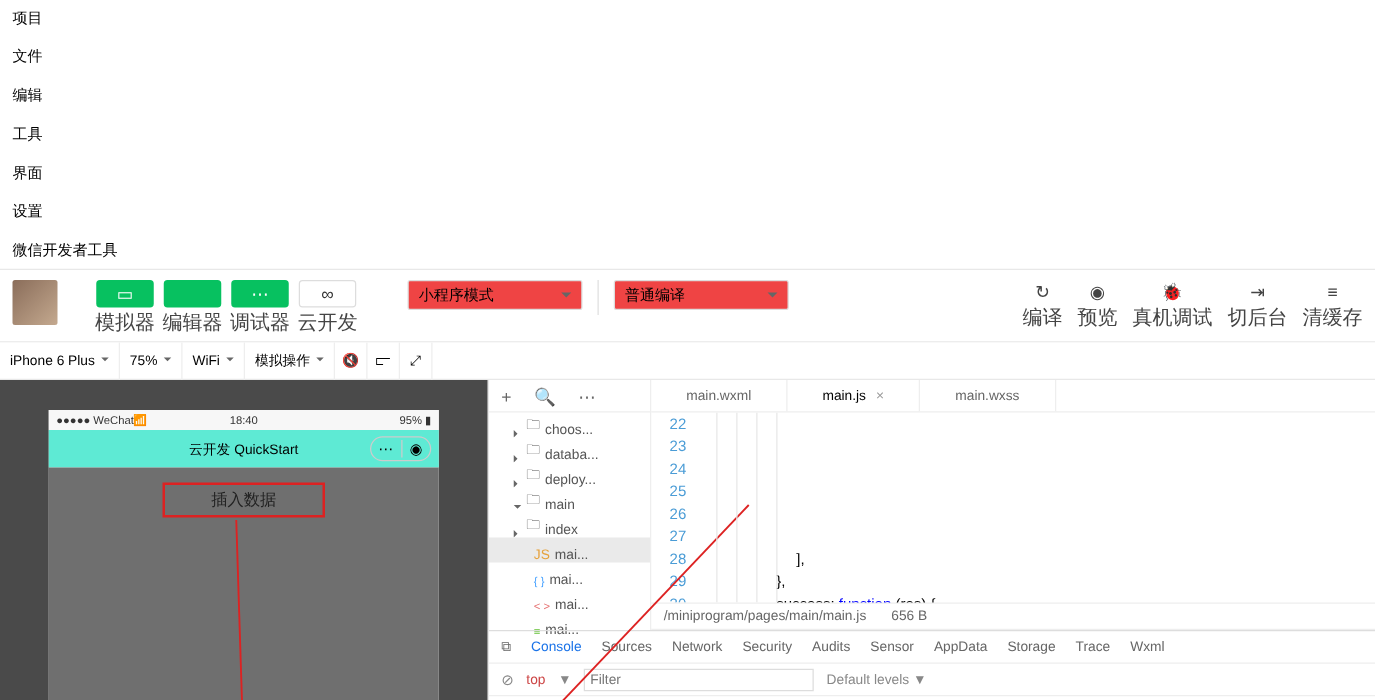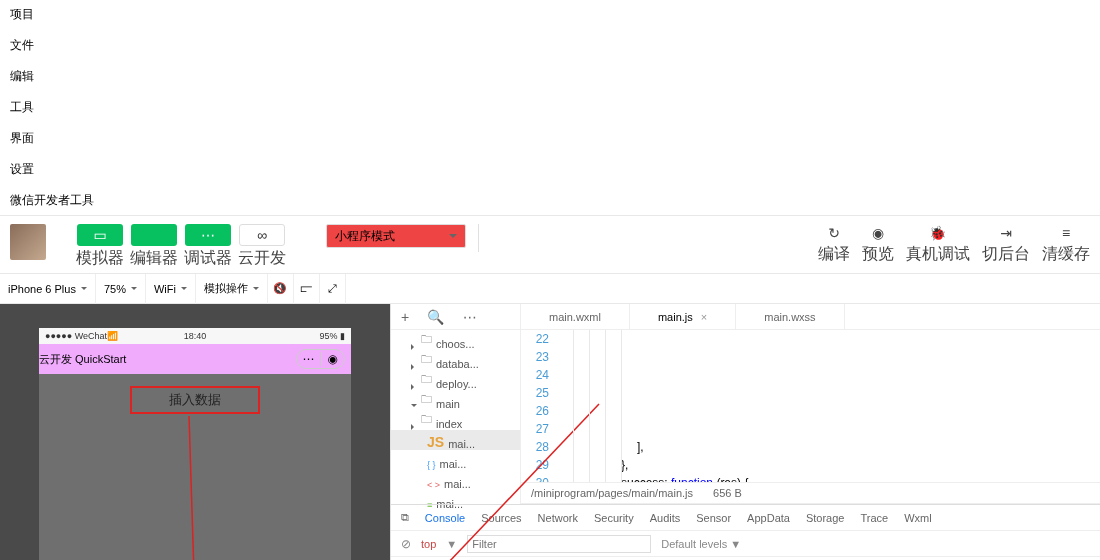--- a/index.html
+++ b/index.html
@@ -22,42 +22,42 @@
 .rb-icon { width: 24px; height: 18px; display: flex; align-items: center; justify-content: center; color: #444; font-size: 14px; }
 .secondbar { display: flex; align-items: center; height: 30px; background: #fff; border-bottom: 1px solid #e8e8e8; font-size: 11px; }
 .sb-item { padding: 0 8px; height: 30px; display: flex; align-items: center; border-right: 1px solid #eee; cursor: pointer; gap: 3px; }
 .sb-item .caret::after { content: ""; display: inline-block; border: 3px solid transparent; border-top-color: #666; margin-left: 2px; vertical-align: middle; }
 .sb-icon { width: 26px; justify-content: center; }
 .main { display: flex; height: calc(560px - 30px - 60px - 30px); }
 .simulator { width: 390px; background: #4a4a4a; display: flex; flex-direction: column; align-items: center; padding-top: 24px; position: relative; }
 .phone { width: 312px; background: #fff; }
 .statusbar { height: 16px; background: #f7f7f7; display: flex; align-items: center; padding: 0 6px; font-size: 9px; color: #333; }
 .statusbar .ctr { position: absolute; left: 50%; transform: translateX(-50%); }
-.navbar { height: 30px; background: #f0abfc; display: flex; align-items: center; justify-content: flex-start; font-size: 11px; position: relative; }
+.navbar { height: 30px; background: #5eead4; display: flex; align-items: center; justify-content: center; font-size: 11px; position: relative; }
 .navbar .capsule { position: absolute; right: 6px; display: flex; align-items: center; border: 1px solid #ccc; border-radius: 12px; height: 20px; }
 .navbar .capsule span { padding: 0 6px; font-size: 12px; }
 .phone-body { height: 380px; background: #6f6f6f; position: relative; }
 .insert-btn { position: absolute; top: 12px; left: 50%; transform: translateX(-50%); width: 130px; height: 28px; background: #6f6f6f; border: 2px solid #d22; display: flex; align-items: center; justify-content: center; color: #222; font-size: 13px; }
 .modal { position: absolute; top: 220px; left: 50%; transform: translateX(-50%); width: 230px; background: #fff; border-radius: 6px; text-align: center; }
 .modal-title { font-size: 14px; color: #222; }
 .modal-content { font-size: 12px; color: #999; margin: 8px 0 14px; }
 .modal-ok { border-top: 1px solid #eee; color: #07c160; padding: 10px 0; font-size: 13px; cursor: pointer; }
 .editor-area { flex: 1; display: flex; flex-direction: column; background: #fff; border-left: 1px solid #e0e0e0; }
 .editor-top { display: flex; height: 200px; }
 .file-tree { width: 130px; border-right: 1px solid #eee; font-size: 11px; }
 .ft-toolbar { height: 26px; display: flex; align-items: center; gap: 18px; padding: 0 10px; border-bottom: 1px solid #eee; color: #666; font-size: 14px; }
 .ft-item { display: flex; align-items: flex-end; height: 20px; padding-left: 20px; gap: 4px; cursor: pointer; color: #555; white-space: nowrap; overflow: hidden; }
 .ft-item.l1 { padding-left: 20px; }
 .ft-item.l2 { padding-left: 36px; }
 .ft-item.sel { background: #eaeaea; }
 .ft-caret { display: inline-block; border: 3px solid transparent; }
 .ft-caret.r { border-left-color: #666; }
 .ft-caret.d { border-top-color: #666; margin-top: 3px; }
 .ft-folder::before { content: "🗀"; font-size: 11px; }
-.fjs { color: #e6a23c; font-weight: bold; font-size: 14px; }
+.fjs { color: #e6a23c; font-weight: normal; font-size: 11px; }
 .fjson { color: #409eff; font-size: 9px; }
 .fwxml { color: #e56c6c; font-size: 9px; }
 .fwxss { color: #67c23a; font-size: 9px; }
 .code-pane { flex: 1; display: flex; flex-direction: column; }
 .tabs { display: flex; height: 26px; border-bottom: 1px solid #eee; font-size: 11px; }
 .tab { padding: 0 28px; display: flex; align-items: center; gap: 8px; border-right: 1px solid #eee; cursor: pointer; color: #666; }
 .tab.active { color: #000; }
 .tab .x { color: #999; }
 .code { flex: 1; display: flex; font-family: Consolas, monospace; font-size: 12px; overflow: hidden; }
 .gutter { width: 36px; text-align: right; color: #4a9cd6; padding-right: 8px; line-height: 18px; }
@@ -108,20 +108,23 @@
       <div class="tool-btn">
         <div class="tool-icon white">∞</div>
         <div class="tool-lbl">云开发</div>
       </div>
     </div>
   <div style="width:40px"></div>
   <div class="select-box" style="width:140px">
       <span>小程序模式</span>
     </div>
   <div class="vbar"></div>
+  <div class="select-box" style="width:140px">
+      <span>普通编译</span>
+    </div>
   <div class="rb-group">
       <div class="rb-btn">
         <div class="rb-icon">↻</div>
         <div class="tool-lbl">编译</div>
       </div>
       <div class="rb-btn">
         <div class="rb-icon">◉</div>
         <div class="tool-lbl">预览</div>
       </div>
       <div class="rb-btn">

